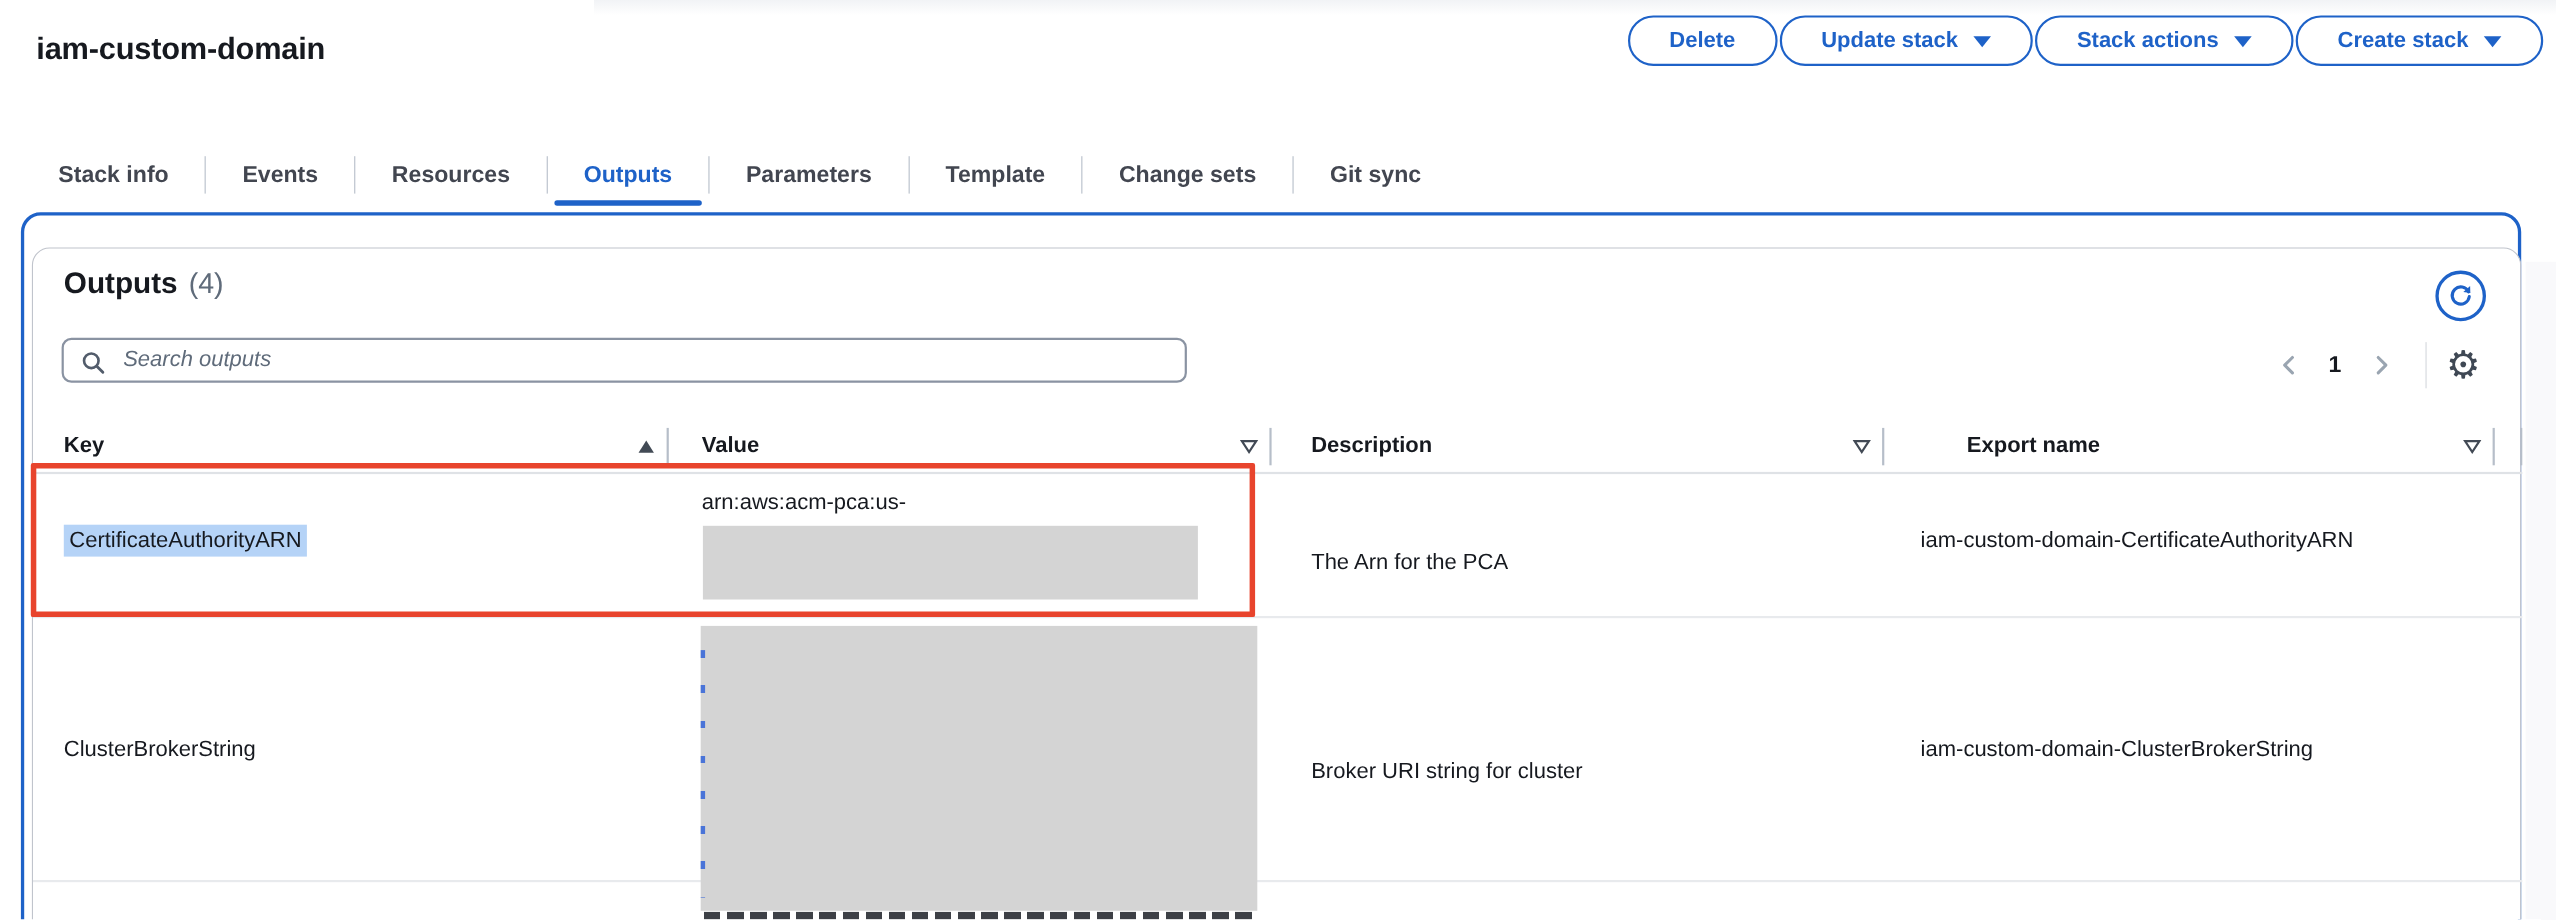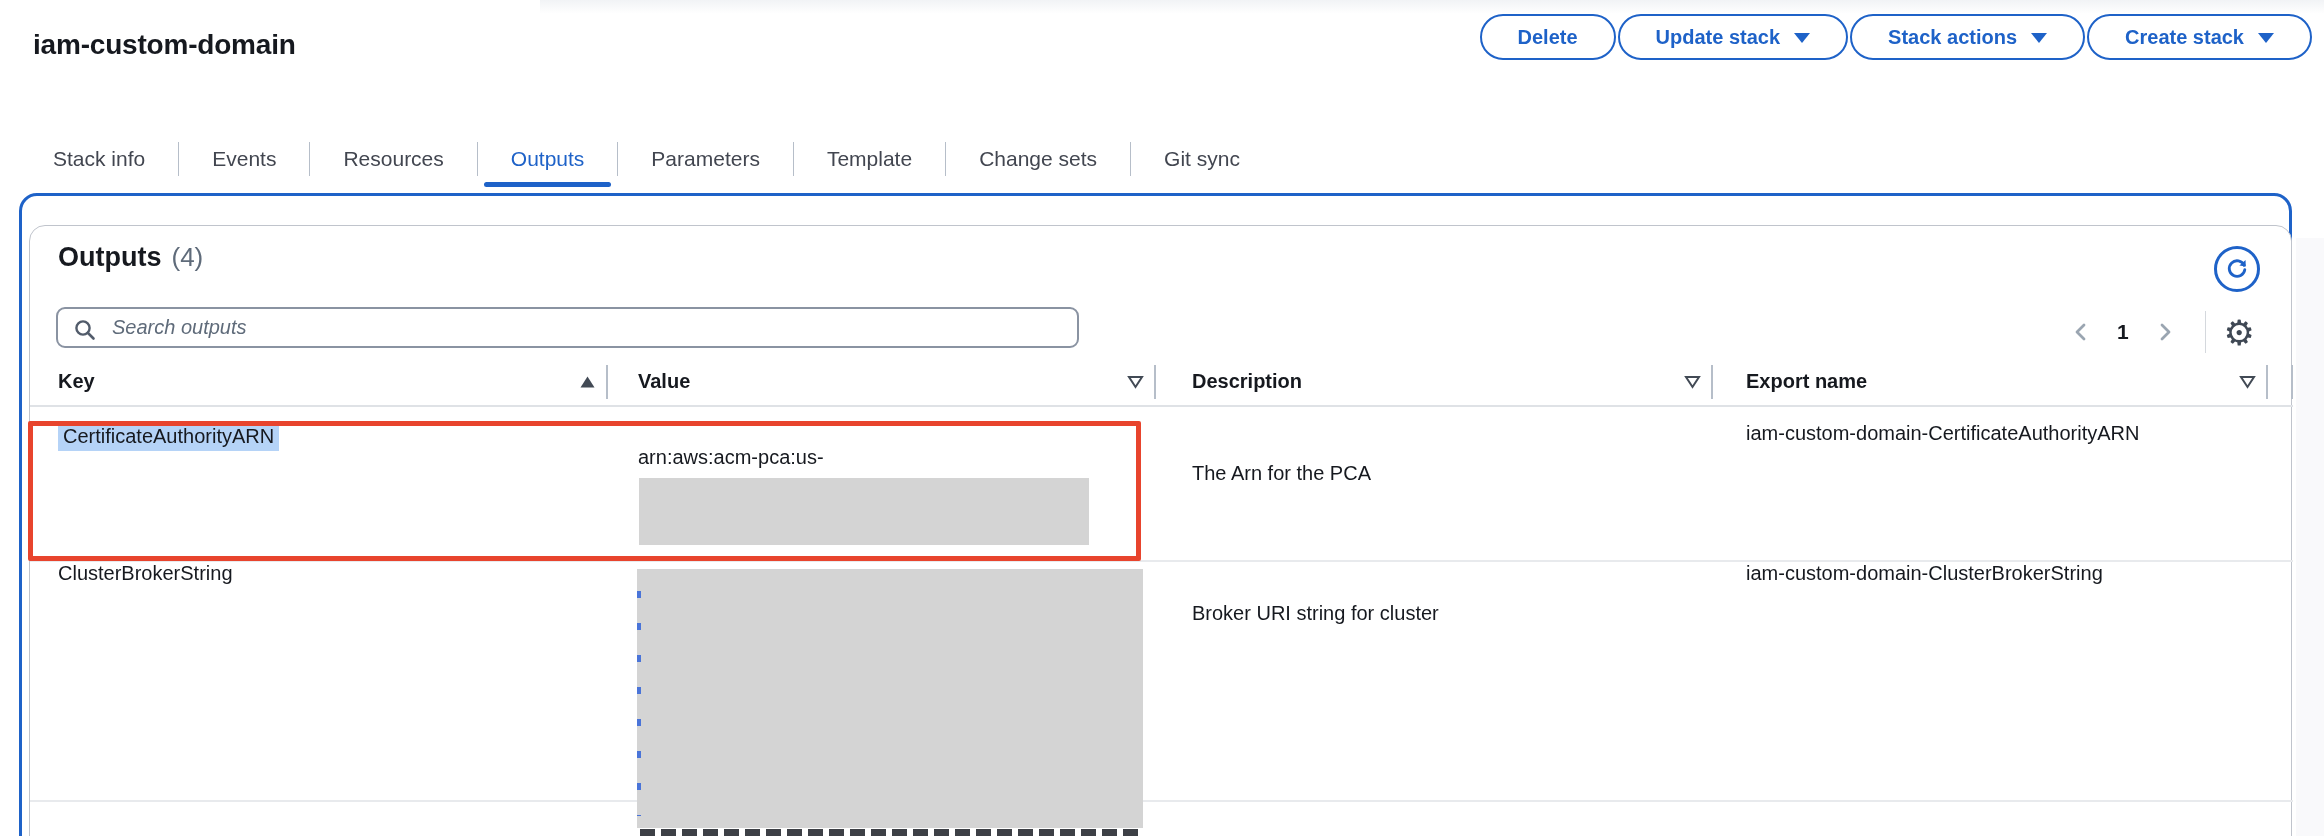--- a/index.html
+++ b/index.html
@@ -13,21 +13,21 @@
     background:linear-gradient(180deg,#eff1f4 0%,rgba(255,255,255,0) 92%);opacity:.85;}
   
   .page-title{position:absolute;left:33px;top:10px;font-size:28px;font-weight:700;letter-spacing:-.2px;}
   .actions{position:absolute;top:14px;right:12px;display:flex;gap:2px;}
   .btn{height:46px;border:2px solid #1e62c8;border-radius:23px;background:#fff;color:#1e62c8;
        font-family:inherit;font-size:20px;font-weight:700;padding:0 36px;display:flex;align-items:center;gap:14px;cursor:pointer;}
   .caret{width:0;height:0;border-left:8px solid transparent;border-right:8px solid transparent;border-top:10px solid #1e62c8;margin-top:2px;}
   
   .tabs{position:absolute;left:20px;top:130px;height:57px;display:flex;align-items:center;}
   .tab{position:relative;height:100%;display:flex;align-items:center;padding:0 33px;
-       font-size:21px;font-weight:400;color:#424650;cursor:pointer;}
+       font-size:21px;font-weight:700;color:#424650;cursor:pointer;}
   .tab-sep{width:1px;height:34px;background:#b6bec9;}
   .tab.active{color:#1e62c8;}
   .tab.active::after{content:"";position:absolute;left:6px;right:6px;bottom:0;height:5px;border-radius:3px;background:#1e62c8;}
   
   .focus-ring{position:absolute;left:19px;top:193px;width:2273px;height:680px;
       border:3px solid #1e62c8;border-radius:18px;background:transparent;z-index:1;}
   .right-strip{position:absolute;left:2296px;top:238px;width:28px;bottom:0;background:#f9f9fb;z-index:0;}
   
   .card{position:absolute;left:29px;top:225px;width:2263px;height:650px;background:#fff;
       border:1px solid #c0c4cc;border-radius:16px;z-index:2;}
@@ -43,29 +43,29 @@
       font-family:inherit;font-size:20px;color:#16191f;outline:none;background:#fff;}
   .search-input::placeholder{font-style:italic;color:#5f6b7a;opacity:1;}
   
   .pager{position:absolute;top:84px;right:36px;height:44px;display:flex;align-items:center;}
   .pg-btn{background:none;border:none;padding:0 10px;display:flex;align-items:center;cursor:default;}
   .pg-num{font-size:21px;font-weight:700;color:#16191f;padding:0 18px;}
   .pager-sep{width:1px;height:42px;background:#d4d8dd;margin:0 18px 0 22px;}
   .gear-btn{background:none;border:none;font-size:35px;line-height:1;color:#3f4854;cursor:pointer;padding:0;}
   
   .thead,.trow{position:absolute;left:0;width:2263px;display:grid;grid-template-columns:578px 548px 557px 555px 25px;}
-  .thead{top:132px;height:49px;border-bottom:2px solid #dfe2e6;}
+  .thead{top:156px;height:49px;border-bottom:2px solid #dfe2e6;}
   .th{position:relative;display:flex;align-items:center;font-size:20px;font-weight:700;color:#16191f;}
   .th::after{content:"";position:absolute;right:0;top:7px;width:2px;height:34px;background:#b6bec9;}
   .th .sort{margin-left:auto;margin-right:12px;display:flex;align-items:center;}
-  .th-key{padding-left:28px;}.th-value{padding-left:30px;}.th-desc{padding-left:36px;}.th-export{padding-left:33px;}
+  .th-key{padding-left:28px;}.th-value{padding-left:30px;}.th-desc{padding-left:36px;}.th-export{padding-left:33px;margin-left:42px;}
   .trow{align-items:stretch;}
   .row1{top:196px;height:140px;border-bottom:2px solid #e8eaed;}
   .row2{top:336px;height:240px;border-bottom:2px solid #e8eaed;}
-  .td{display:flex;align-items:flex-start;font-size:20px;color:#16191f;}
+  .td{display:flex;align-items:center;font-size:20px;color:#16191f;}
   .td-key{padding-left:28px;}.td-value{padding-left:30px;}.td-desc{padding-left:36px;margin-top:40px;}.td-export{padding-left:33px;}
   .td-value.topalign{align-items:flex-start;padding-top:24px;}
   .sel-text{background:#b5d3f7;padding:3px 5px;}
   
   .highlight-rect{position:absolute;left:28px;top:421px;width:1113px;height:140px;
       border:5px solid #e8442d;border-radius:2px;z-index:6;pointer-events:none;}
   .redact1{position:absolute;left:639px;top:478px;width:450px;height:67px;background:#d4d4d4;z-index:4;}
   .redact2{position:absolute;left:637px;top:569px;width:506px;height:259px;background:#d4d4d4;z-index:4;}
   .redact2 .ticks{position:absolute;left:0;top:22px;width:4px;height:225px;
       background:repeating-linear-gradient(180deg,#4a74d8 0 7px,transparent 7px 32px);}

